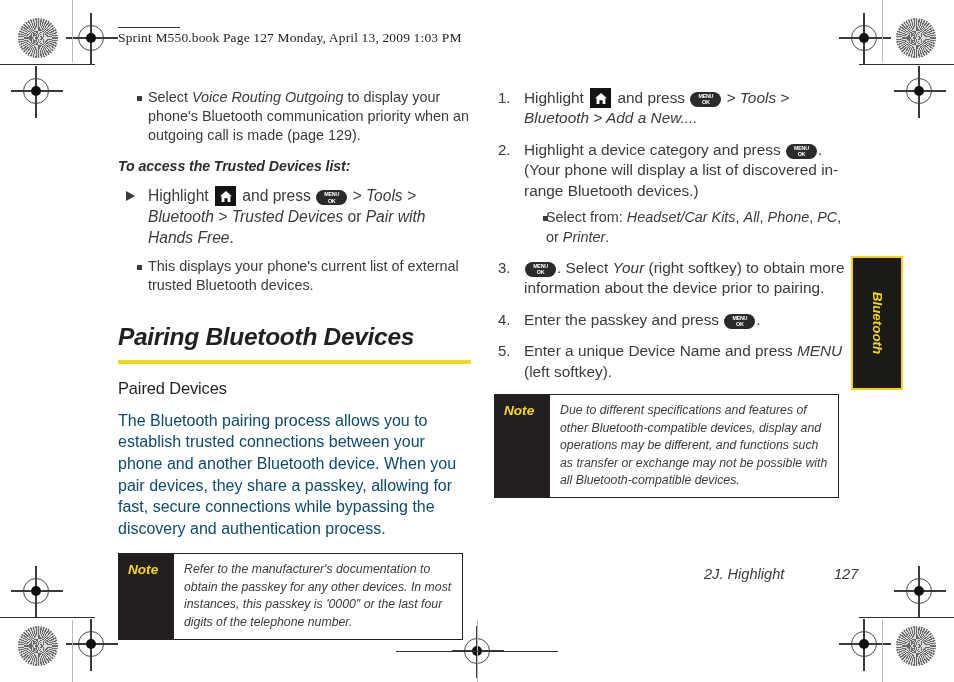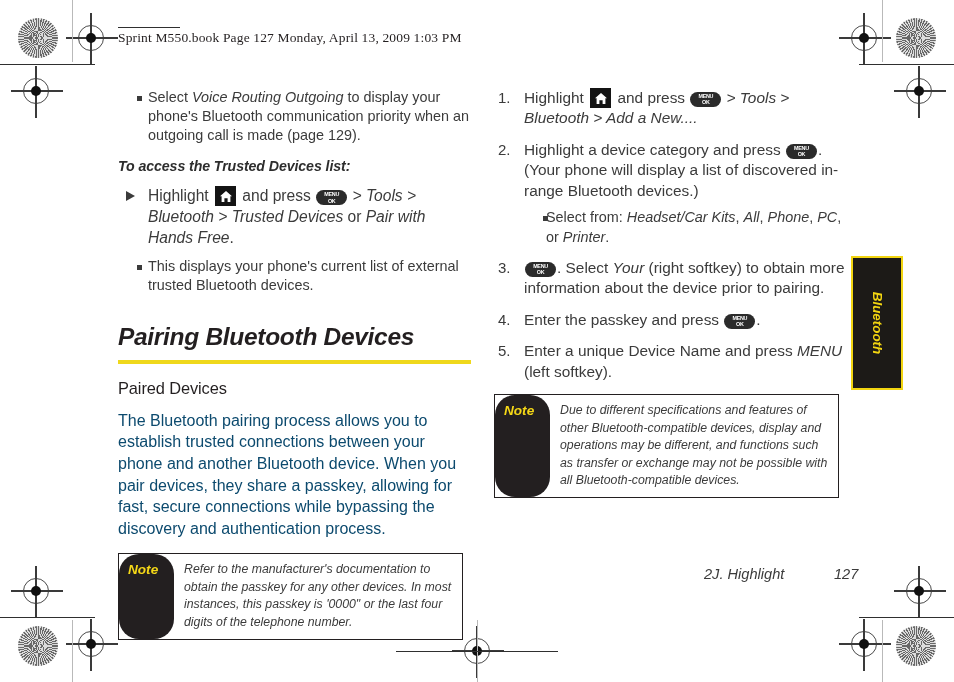--- a/index.html
+++ b/index.html
@@ -183,21 +183,20 @@
   .note-tag {
     background: #231f20;
     color: #f5d817;
     font-style: italic;
     font-weight: bold;
     font-size: 13.6px;
     padding: 7px 0 0 9px;
     width: 55px;
     box-sizing: border-box;
     flex: 0 0 55px;
-    border-radius: 20px;
   }
   .note-body {
     font-style: italic;
     font-size: 12.3px;
     line-height: 1.42;
     color: #3b3b3b;
     padding: 7px 9px 8px 10px;
     flex: 1 1 auto;
   }
 

